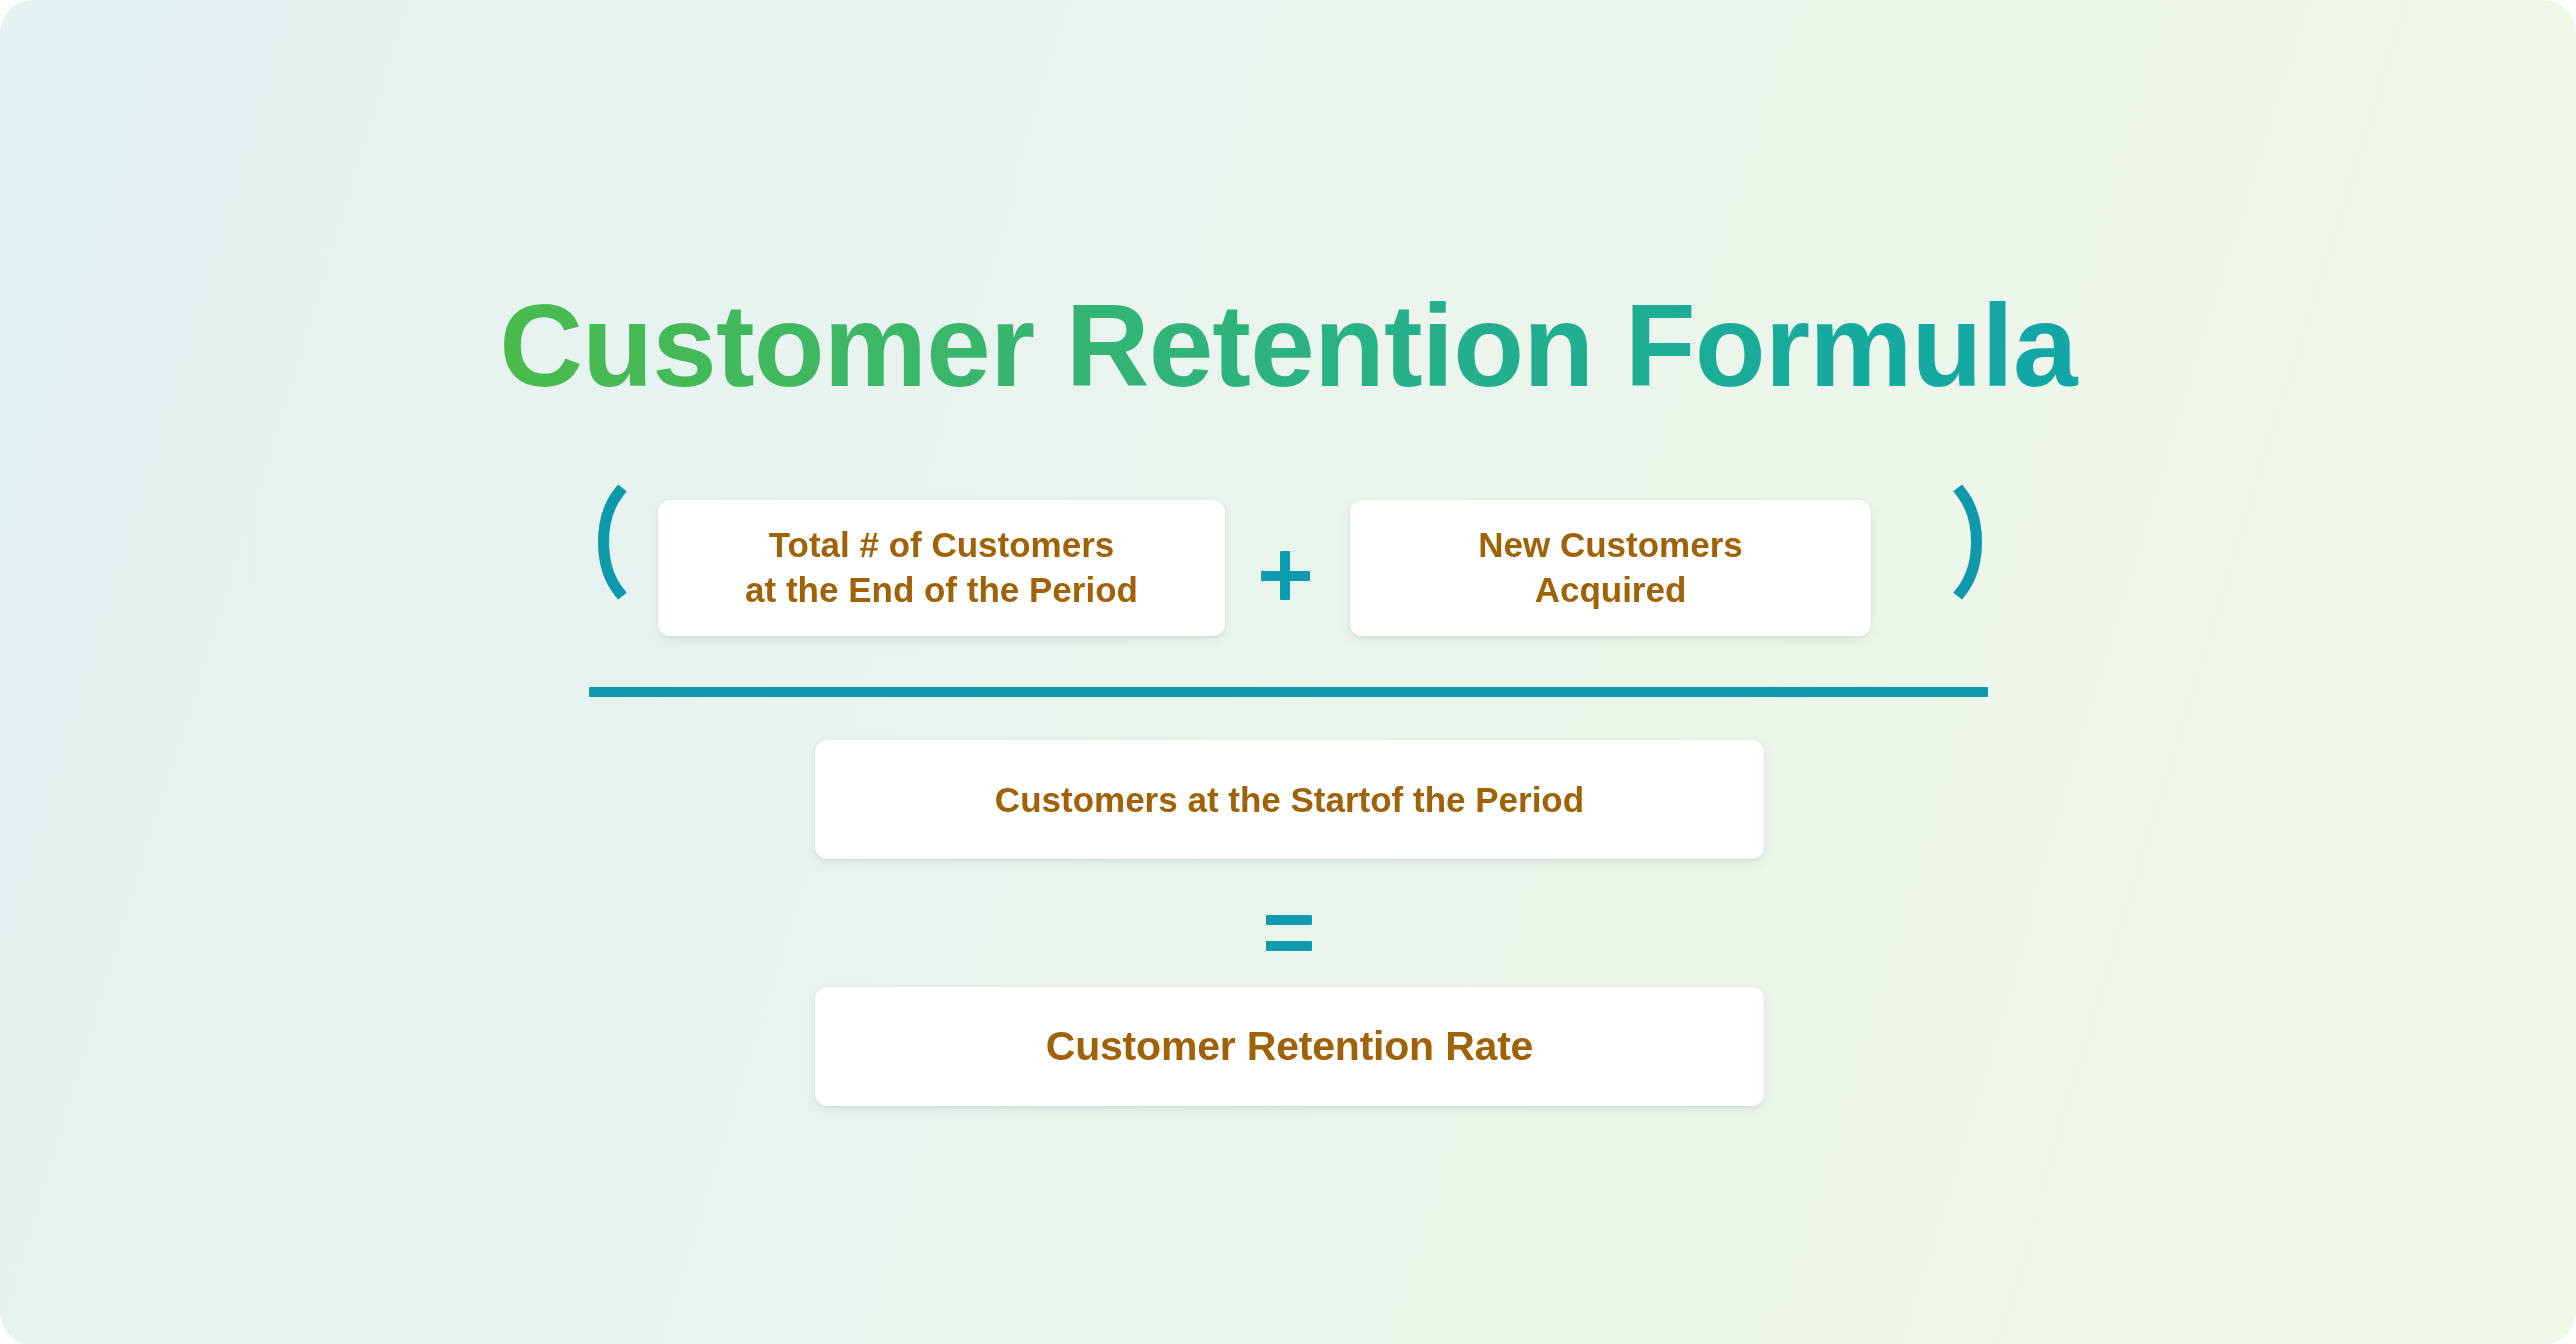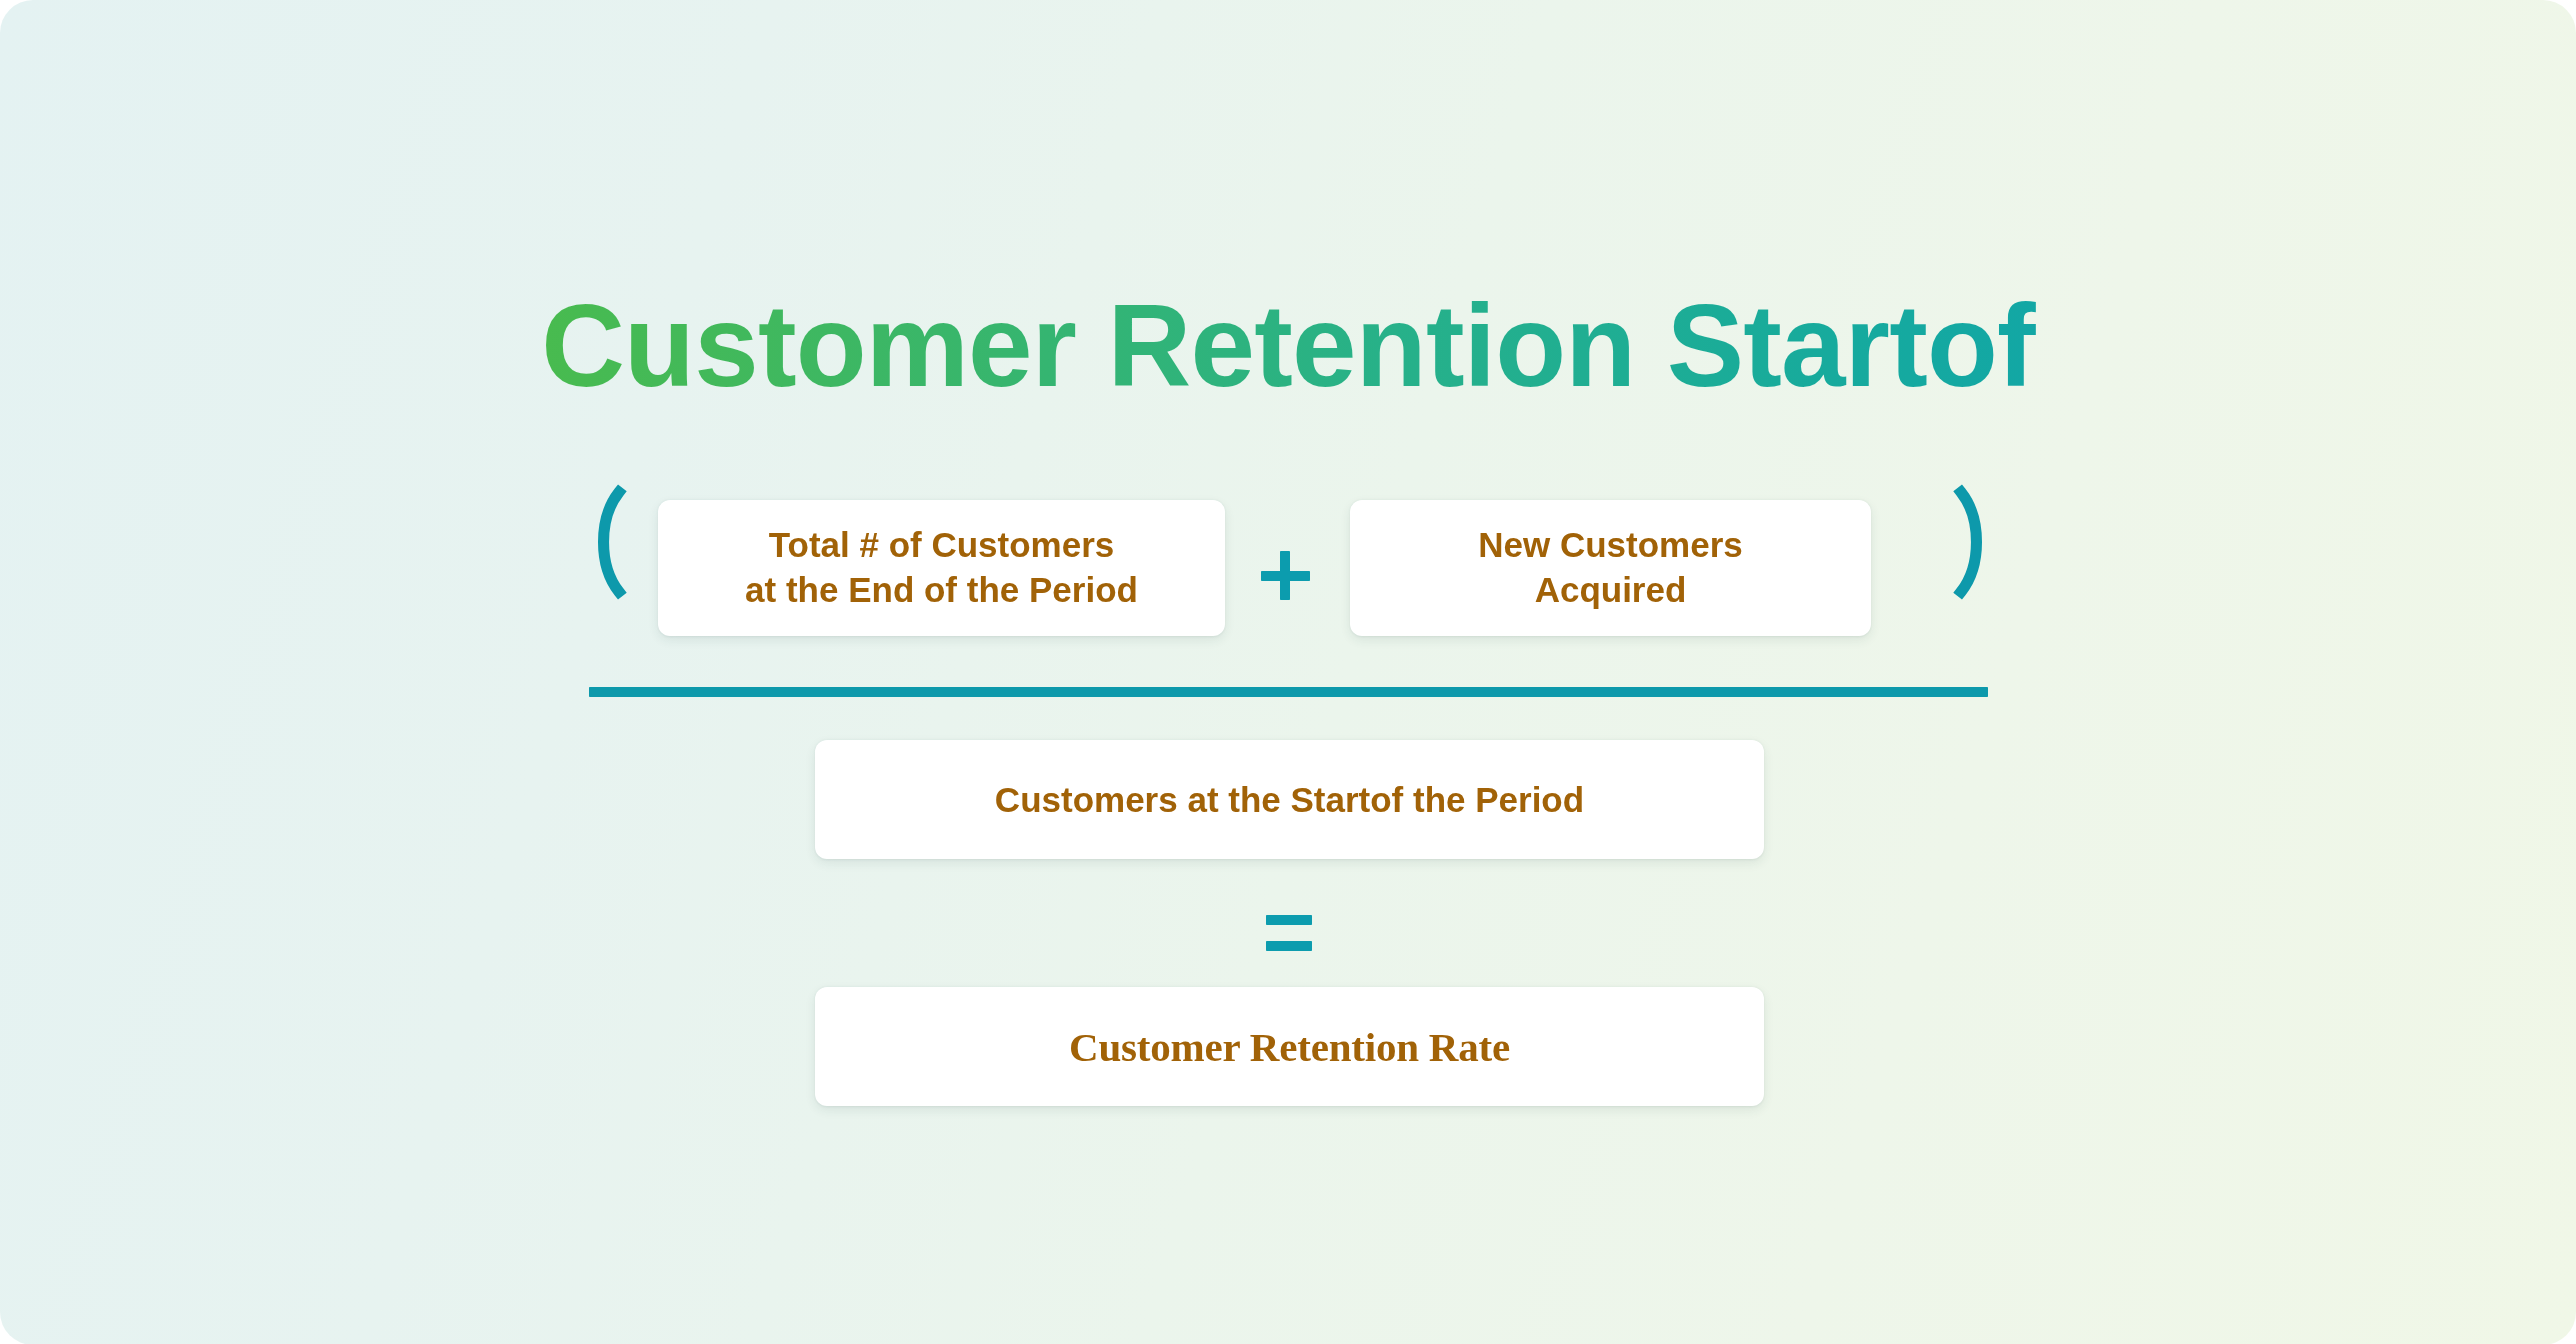--- a/index.html
+++ b/index.html
@@ -190,29 +190,28 @@
   
   #card-result {
     left: 815px;
     top: 544px;
     width: 949px;
     height: 119px;
     font-size: 41px;
     font-weight: 700;
     letter-spacing: -0.2px;
     padding: 0 20.6px;
-    font-family: Liberation Serif, serif;
   }
 </style>
 </head>
 <body>
 
 <div id="stage">
 
-  <h1 id="title">Customer Retention Startof</h1>
+  <h1 id="title">Customer Retention Formula</h1>
 
   <div id="formula">
 
     <div id="numerator-row">
 
       <div class="paren" id="paren-open">
         <svg width="49" height="198" viewBox="0 0 62 250" aria-hidden="true">
           <path d="M48 62 C22 95, 22 155, 48 188" fill="none" stroke="#0d99ab" stroke-width="14" stroke-linecap="square"></path>
         </svg>
       </div>

